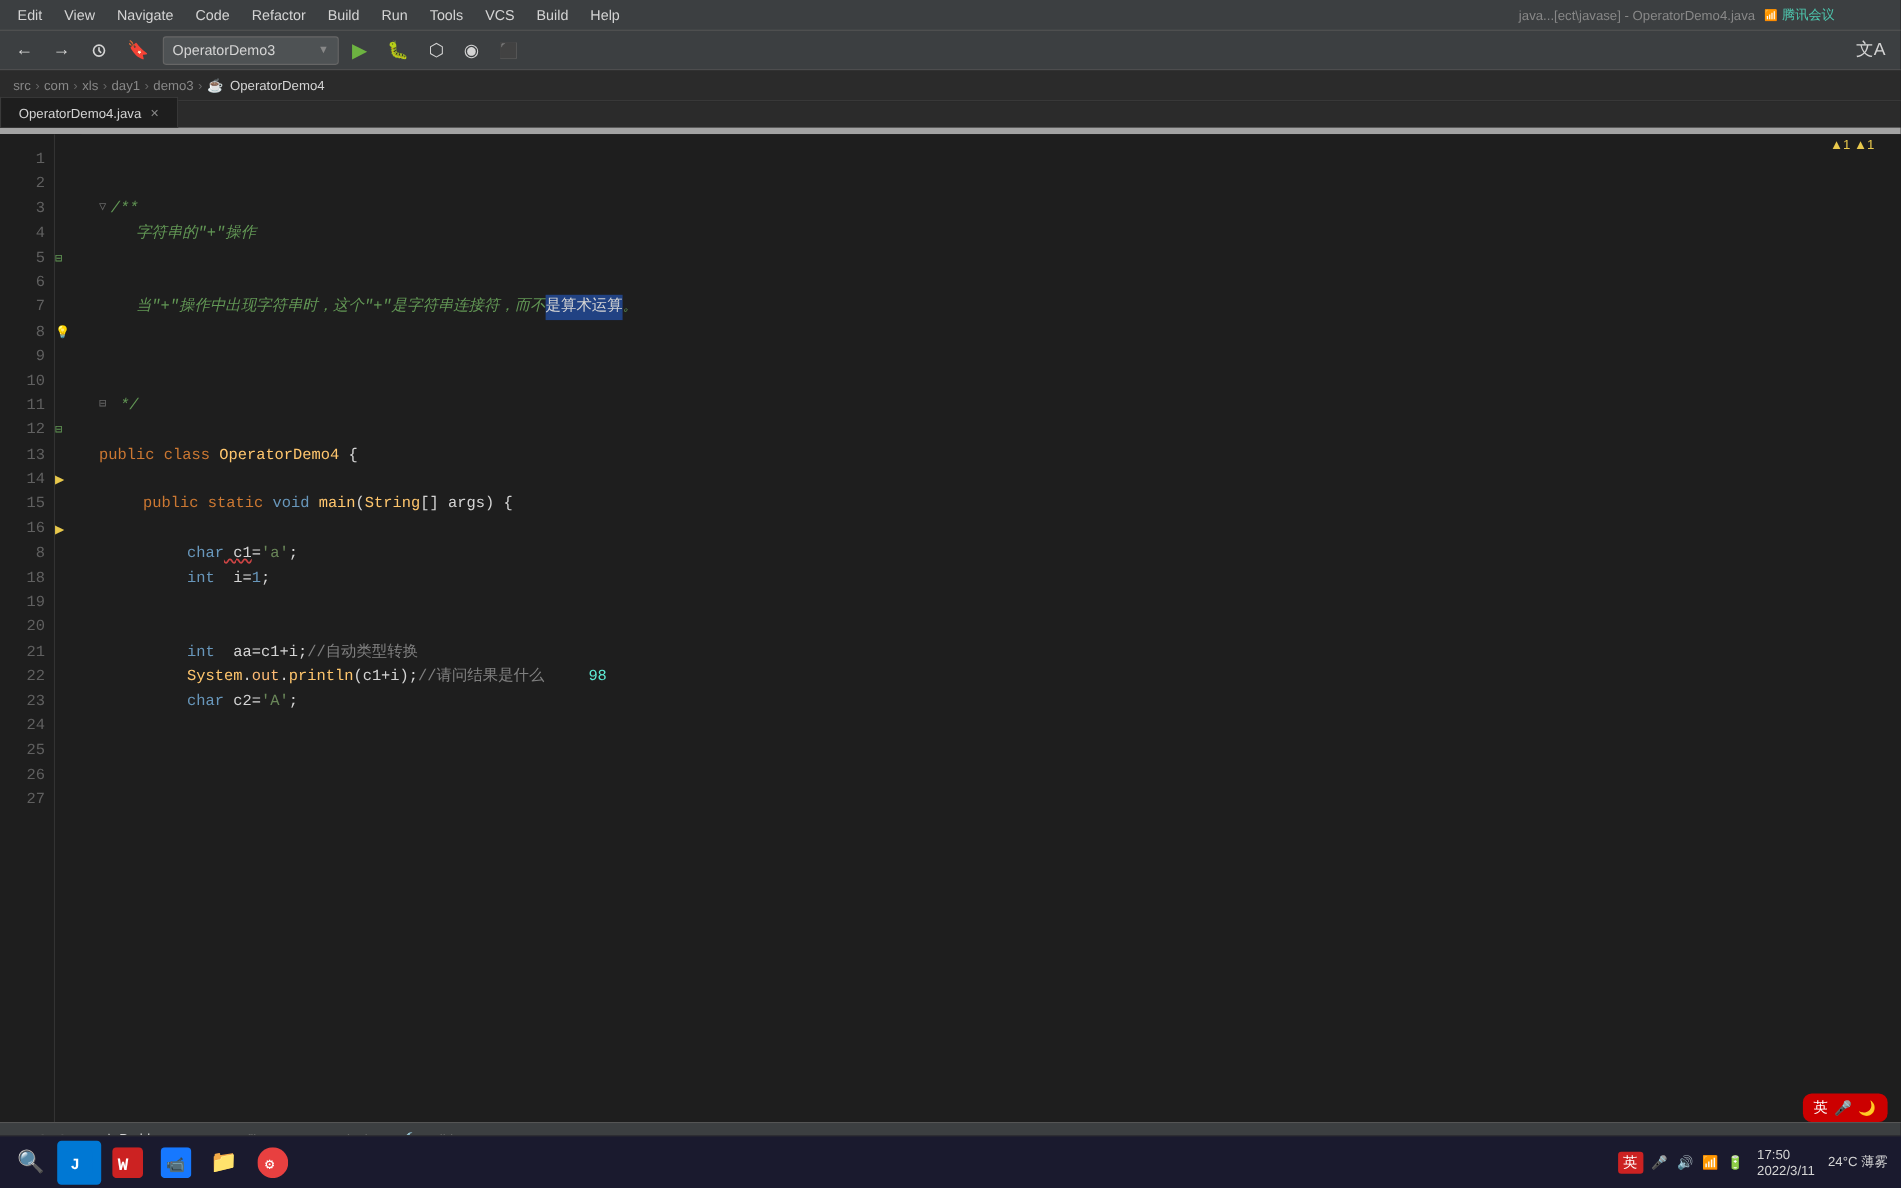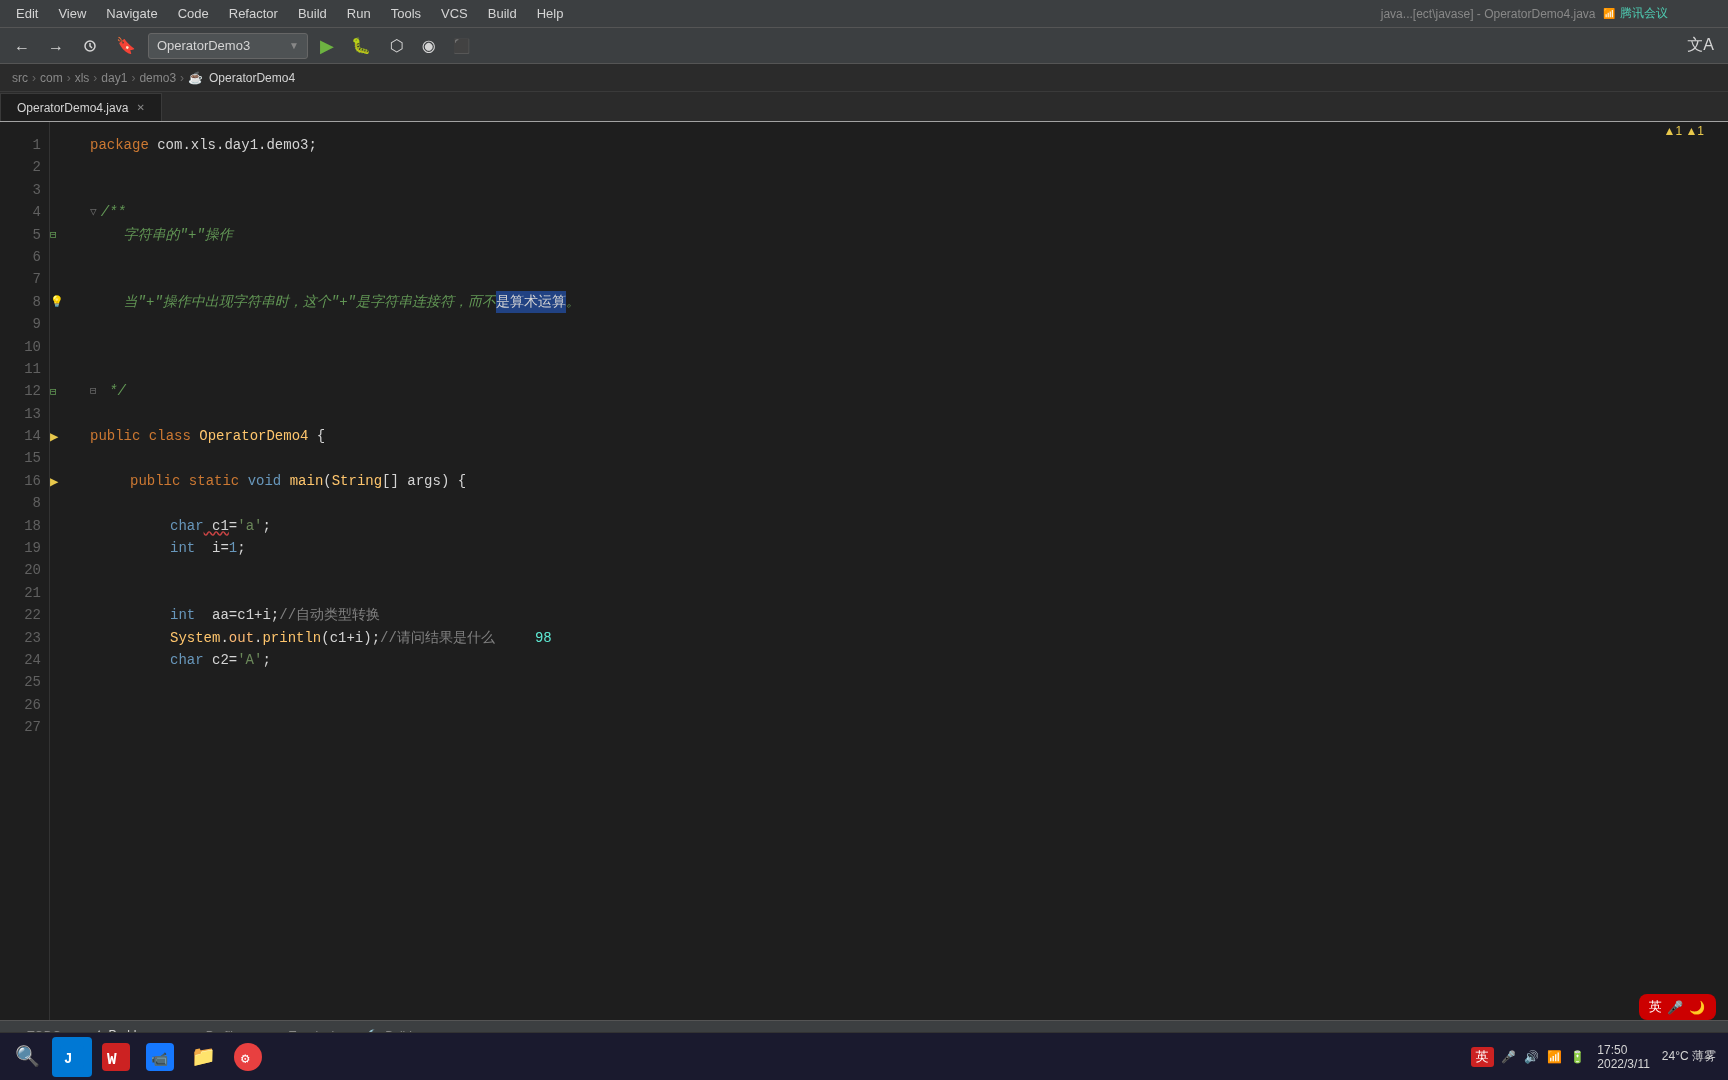--- a/index.html
+++ b/index.html
@@ -110,21 +110,21 @@
     .breadcrumb-active { color: #d4d4d4; }
     .file-icon { color: #e8c84c; font-size: 12px; margin-right: 2px; }
 
     
     .tab-bar {
       background: #2b2b2b;
       height: 30px;
       display: flex;
       align-items: flex-end;
       padding: 0 0;
-      border-bottom: 1px solid #a3a3a3;
+      border-bottom: 6px solid #a3a3a3;
     }
     .tab {
       background: #1e1e1e;
       border: 1px solid #3a3a3a;
       border-bottom: none;
       padding: 4px 16px;
       font-size: 12px;
       font-family: Arial, sans-serif;
       color: #d4d4d4;
       display: flex;
@@ -429,23 +429,20 @@
       <div style="height:22.4px;"></div>
       <div style="height:22.4px;"></div>
       <div style="height:22.4px;"></div>
       <div style="height:22.4px;"></div>
       <div style="height:22.4px;"></div>
       <div style="height:22.4px;"></div>
     </div>
 
     <div class="code-content">
 
-      <div class="code-line">
-        <span class="kw">package</span><span> com.xls.day1.demo3;</span>
-      </div>
 
       <div class="code-line">&nbsp;</div>
 
       <div class="code-line">&nbsp;</div>
 
       <div class="code-line">
         <span class="fold-icon">▽</span><span class="javadoc">/**</span>
       </div>
 
       <div class="code-line">

